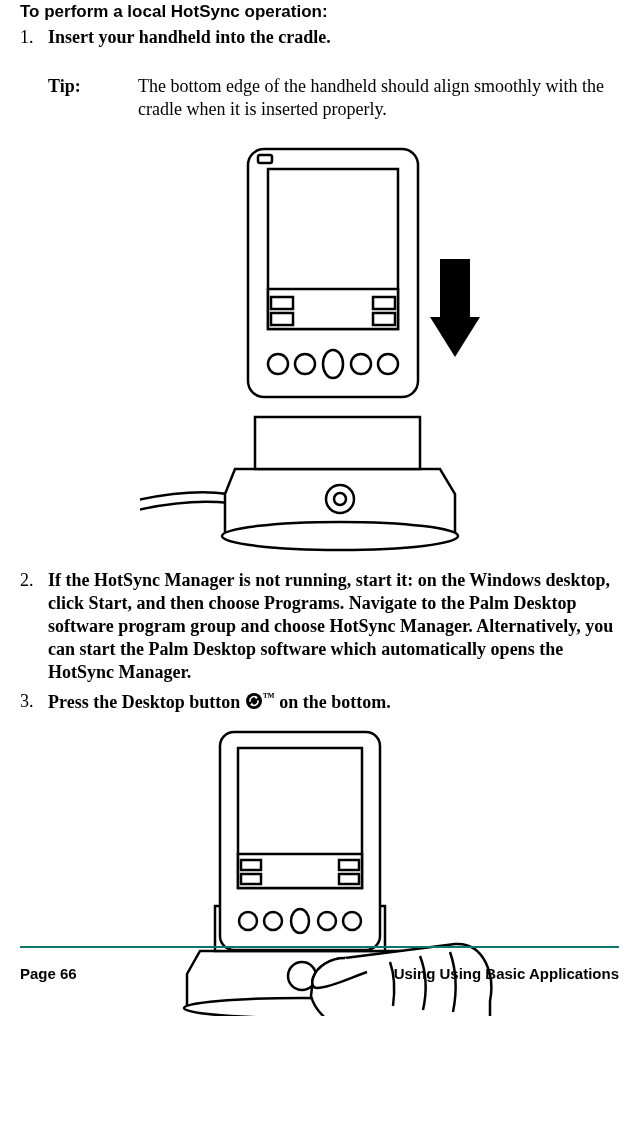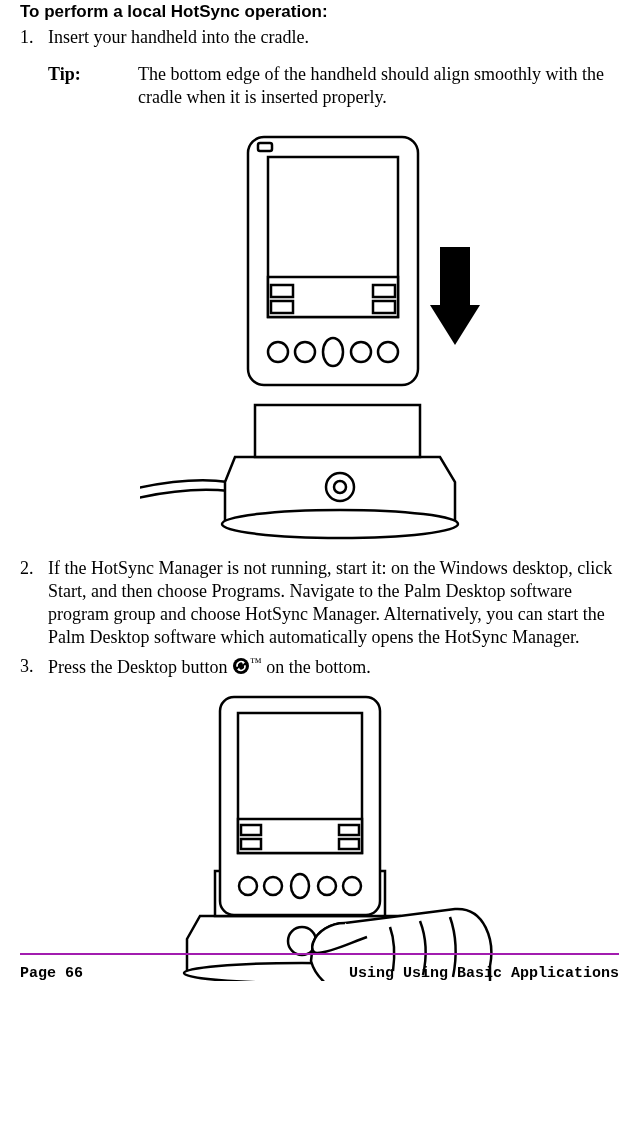--- a/index.html
+++ b/index.html
@@ -36,24 +36,25 @@
     display: flex;
     font-size: 18px;
     line-height: 1.28;
     margin-bottom: 6px;
   }
   ol.steps > li .num {
     flex: 0 0 28px;
   }
   ol.steps > li .body {
     flex: 1 1 auto;
+    font-weight: bold;
   }
   .tip-block {
     display: flex;
-    margin-top: 14px;
+    margin-top: 26px;
     margin-left: 28px;
     font-size: 18px;
     line-height: 1.28;
   }
   .tip-label {
     flex: 0 0 90px;
     font-weight: 700;
   }
   .tip-text {
     flex: 1 1 auto;
@@ -64,25 +65,25 @@
     justify-content: center;
     margin: 14px 0 12px 0;
   }
   .figure.one { margin-top: 18px; margin-bottom: 10px; }
   .figure.two { margin-top: 12px; margin-bottom: 0; }
   .footer {
     position: absolute;
     left: 20px;
     right: 20px;
     bottom: 14px;
-    border-top: 2px solid #a21caf;
-    padding-top: 10px;
+    border-top: 2px solid #0f766e;
+    padding-top: 17px;
     display: flex;
     justify-content: space-between;
-    font-family: Liberation Mono, monospace;
+    font-family: Liberation Sans, sans-serif;
     font-weight: 700;
     font-size: 15px;
   }
   svg { display: block; }
   .hotsync-icon {
     display: inline-block;
     vertical-align: -2px;
   }
   .tm {
     font-size: 12px;

